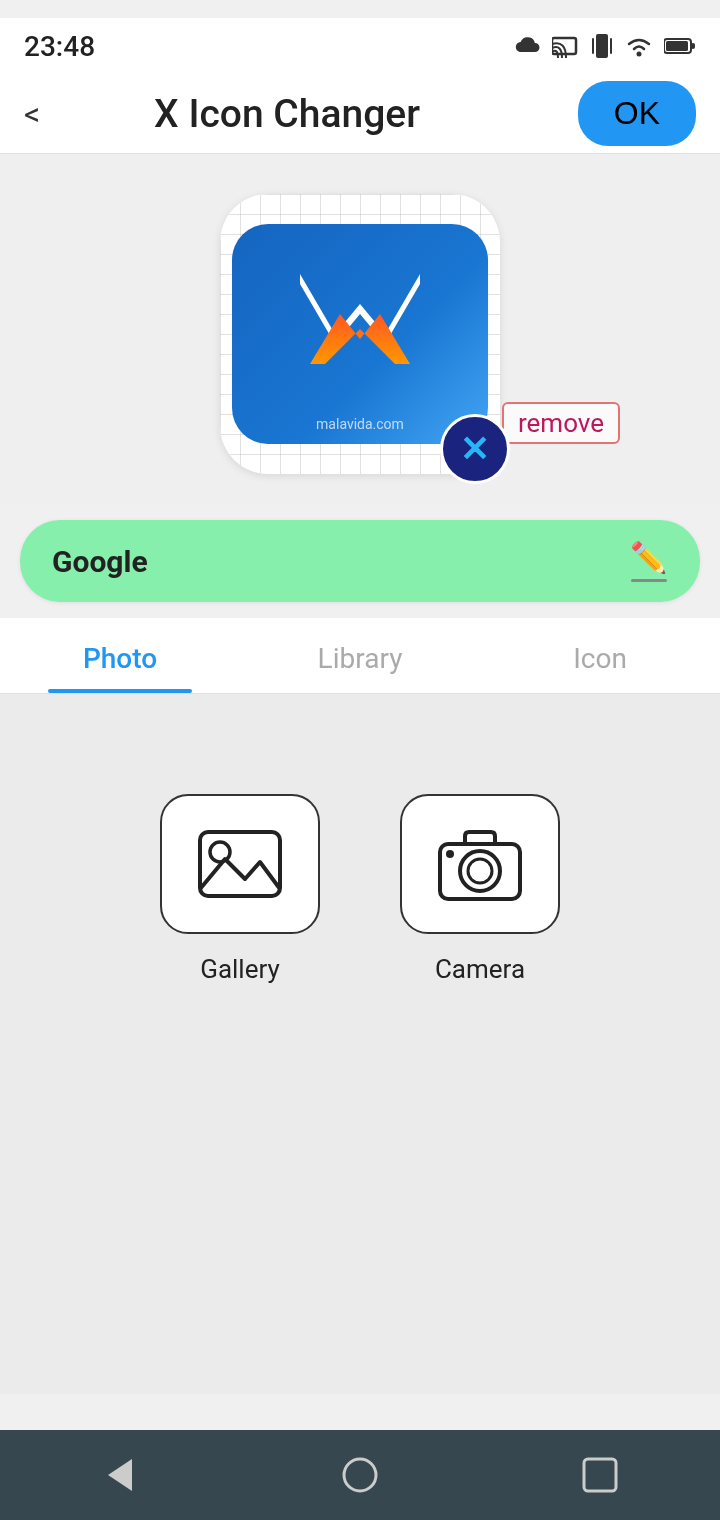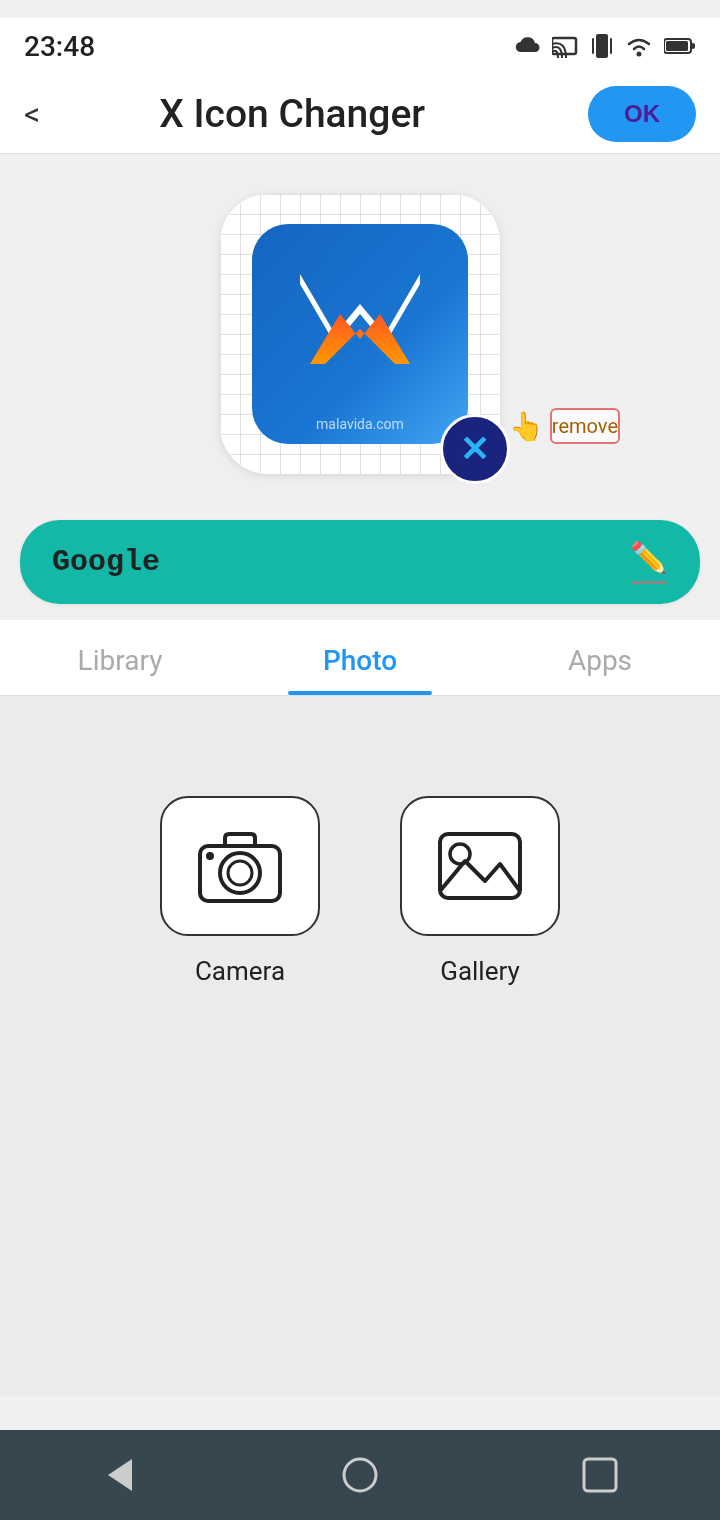--- a/index.html
+++ b/index.html
@@ -52,26 +52,26 @@
     .nav-title {
       flex: 1;
       text-align: center;
       font-size: 39px;
       font-weight: 500;
       color: #222;
       margin-right: 60px;
     }
     .nav-ok-btn {
       background: #2196F3;
-      color: #4c1d95;
+      color: #000000;
       border: none;
       border-radius: 30px;
       padding: 14px 36px;
-      font-size: 24px;
-      font-weight: 700;
+      font-size: 32px;
+      font-weight: 400;
       cursor: pointer;
     }
 
     
     .icon-preview-section {
       background: #efefef;
       display: flex;
       justify-content: center;
       align-items: center;
       padding: 40px 0 30px 0;
@@ -99,21 +99,21 @@
       content: '';
       position: absolute;
       inset: 0;
       background-image:
         linear-gradient(rgba(180,180,180,0.4) 1px, transparent 1px),
         linear-gradient(90deg, rgba(180,180,180,0.4) 1px, transparent 1px);
       background-size: 20px 20px;
       border-radius: 48px;
     }
     .app-icon-inner {
-      width: 216px;
+      width: 256px;
       height: 220px;
       border-radius: 36px;
       background: linear-gradient(135deg, #1565C0 0%, #1976D2 60%, #42A5F5 100%);
       display: flex;
       align-items: center;
       justify-content: center;
       position: relative;
       z-index: 1;
     }
 
@@ -159,37 +159,36 @@
       align-items: center;
       gap: 6px;
     }
     .cursor-hand {
       font-size: 28px;
       color: #e57373;
     }
     .remove-label {
       border: 2px solid #e57373;
       border-radius: 6px;
-      padding: 4px 0;
-      color: #a16207;
-      font-size: 20px;
+      padding: 4px 14px;
+      color: #be185d;
+      font-size: 26px;
       background: rgba(255,255,255,0.7);
     }
 
     
     .name-section {
-      background: #14b8a6;
+      background: #86efac;
       margin: 16px 20px;
       border-radius: 40px;
       padding: 20px 32px;
       display: flex;
       align-items: center;
       justify-content: space-between;
       box-shadow: 0 1px 4px rgba(0,0,0,0.08);
-      font-family: Liberation Mono, monospace;
     }
     .app-name {
       font-size: 30px;
       font-weight: 700;
       color: #222;
     }
     .edit-icon-wrap {
       display: flex;
       flex-direction: column;
       align-items: center;
@@ -376,64 +375,64 @@
 
 <div class="name-section">
   <span class="app-name">Google</span>
   <div class="edit-icon-wrap">
     <span class="edit-pencil">✏️</span>
     <div class="edit-underline"></div>
   </div>
 </div>
 
 <div class="tabs-row">
+  <div class="tab-item active">
+    <span>Photo</span>
+  </div>
   <div class="tab-item">
     <span>Library</span>
   </div>
-  <div class="tab-item active">
-    <span>Photo</span>
-  </div>
   <div class="tab-item">
-    <span>Apps</span>
+    <span>Icon</span>
   </div>
 </div>
 
 <div class="photo-content">
   <div class="photo-options-row">
+
+    <div class="photo-option">
+      <div class="photo-option-icon">
+        <svg width="90" height="80" viewBox="0 0 90 80">
+
+          <rect x="5" y="8" width="80" height="64" rx="8" fill="none" stroke="#222" stroke-width="4"></rect>
+
+          <circle cx="25" cy="28" r="10" fill="none" stroke="#222" stroke-width="3.5"></circle>
+
+          <polyline points="5,65 30,35 50,55 65,38 85,65" fill="none" stroke="#222" stroke-width="4" stroke-linejoin="round"></polyline>
+        </svg>
+      </div>
+      <span class="photo-option-label">Gallery</span>
+    </div>
 
     <div class="photo-option">
       <div class="photo-option-icon">
         <svg width="90" height="80" viewBox="0 0 90 80">
 
           <rect x="5" y="20" width="80" height="55" rx="8" fill="none" stroke="#222" stroke-width="4"></rect>
 
           <circle cx="45" cy="47" r="20" fill="none" stroke="#222" stroke-width="4"></circle>
           <circle cx="45" cy="47" r="12" fill="none" stroke="#222" stroke-width="3"></circle>
 
           <path d="M30,20 L30,12 Q30,8 34,8 L56,8 Q60,8 60,12 L60,20" fill="none" stroke="#222" stroke-width="4"></path>
 
           <circle cx="15" cy="30" r="4" fill="#222"></circle>
         </svg>
       </div>
       <span class="photo-option-label">Camera</span>
     </div>
-
-    <div class="photo-option">
-      <div class="photo-option-icon">
-        <svg width="90" height="80" viewBox="0 0 90 80">
-
-          <rect x="5" y="8" width="80" height="64" rx="8" fill="none" stroke="#222" stroke-width="4"></rect>
-
-          <circle cx="25" cy="28" r="10" fill="none" stroke="#222" stroke-width="3.5"></circle>
-
-          <polyline points="5,65 30,35 50,55 65,38 85,65" fill="none" stroke="#222" stroke-width="4" stroke-linejoin="round"></polyline>
-        </svg>
-      </div>
-      <span class="photo-option-label">Gallery</span>
-    </div>
   </div>
 </div>
 
 <div class="bottom-nav">
   <div class="nav-btn">
     <svg width="40" height="40" viewBox="0 0 40 40">
       <polygon points="32,4 8,20 32,36" fill="#ccc"></polygon>
     </svg>
   </div>
   <div class="nav-btn">

